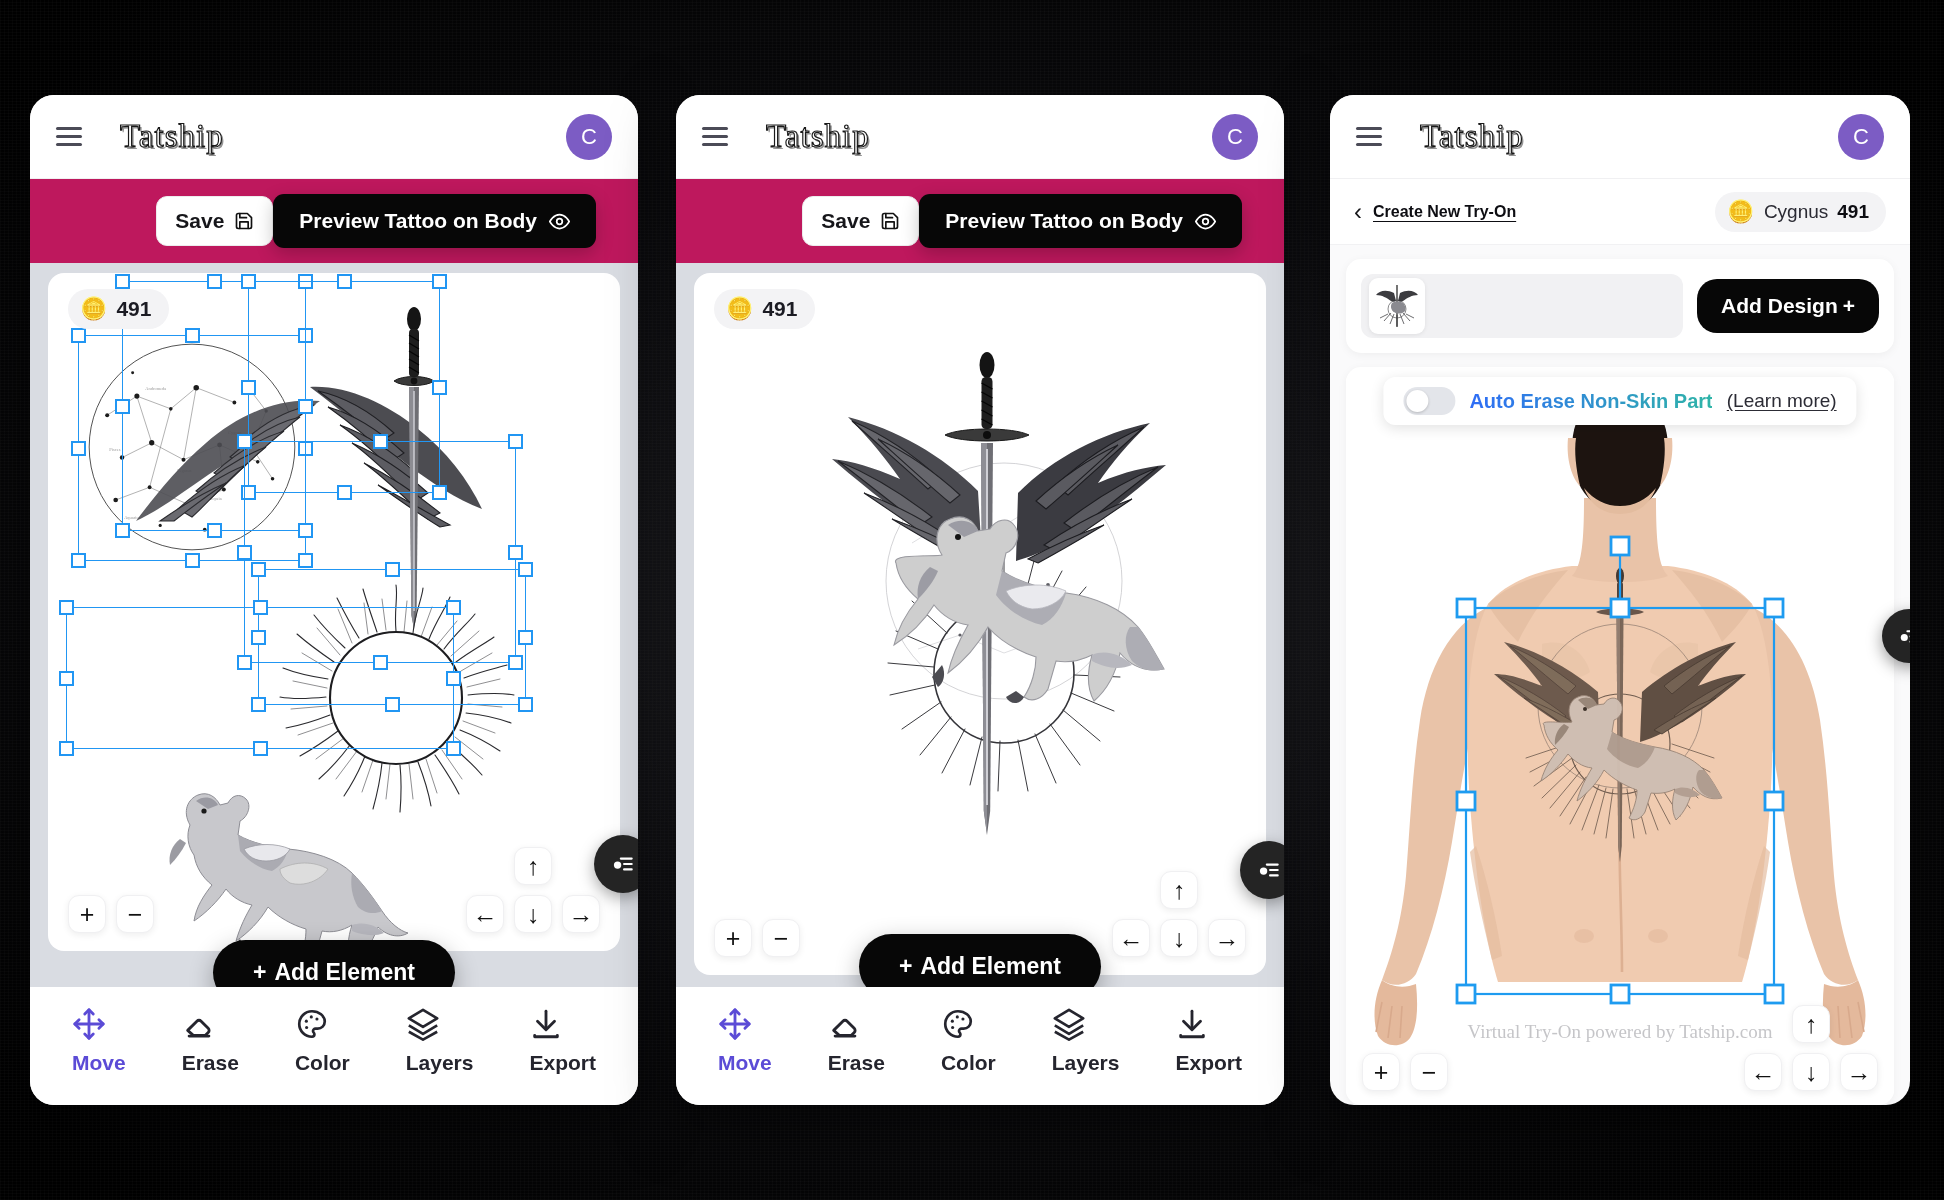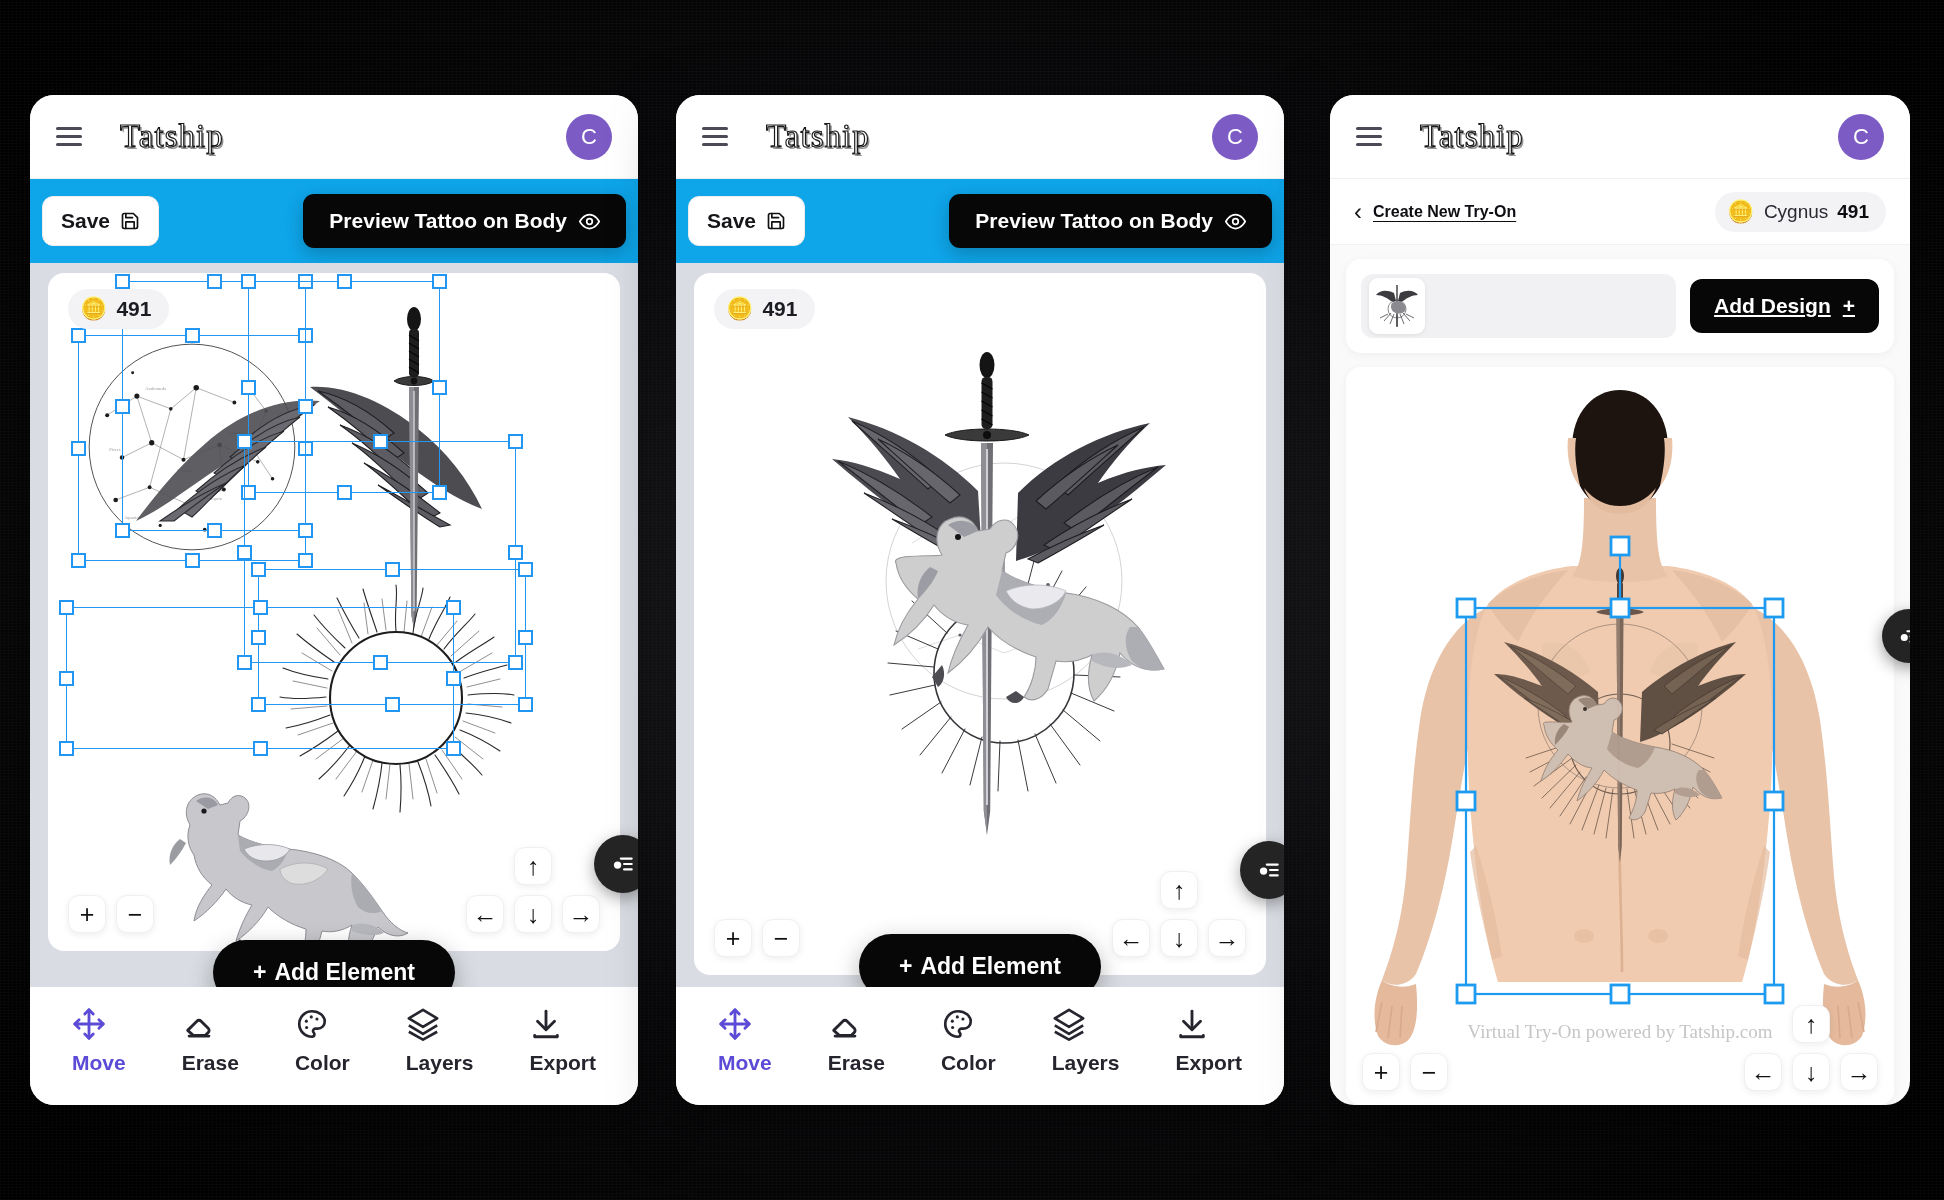--- a/index.html
+++ b/index.html
@@ -80,23 +80,23 @@
     background: #7c5cc4;
     color: #fff;
     display: flex; align-items: center; justify-content: center;
     font-size: 22px; font-weight: 400;
     cursor: pointer;
   }
 
   
   .action-bar {
     height: 84px;
-    background: #0ea5e9;
-    display: flex; align-items: center; justify-content: space-between;
-    padding: 0 12px;
+    background: #be185d;
+    display: flex; align-items: center; justify-content: flex-end;
+    padding: 0 42px;
     flex: none;
   }
   .btn-save {
     display: inline-flex; align-items: center; gap: 10px;
     background: #fff;
     border: 1.5px solid #ececed;
     border-radius: 11px;
     padding: 12px 18px;
     font-size: 21px; font-weight: 700; color: #16161a;
     cursor: pointer;
@@ -266,26 +266,25 @@
     width: 56px; height: 56px;
     background: #fff;
     border-radius: 9px;
     overflow: hidden;
     display: flex; align-items: center; justify-content: center;
     cursor: pointer;
     box-shadow: 0 1px 4px rgba(0,0,0,.08);
   }
   .btn-add-design {
     background: #070707; color: #fff;
-    border: none; border-radius: 12px;
+    border: none; border-radius: 20px;
     padding: 15px 24px;
     font-size: 21px; font-weight: 700;
-    display: inline-flex; align-items: center; gap: 12px;
+    display: inline-flex; align-items: center; gap: 5px;
     cursor: pointer;
-    text-decoration: underline;
   }
 
   .tryon-stage {
     flex: 1;
     margin: 14px 16px 0 16px;
     background: #fff;
     border-radius: 15px;
     position: relative;
     overflow: hidden;
     box-shadow: 0 2px 10px rgba(0,0,0,.05);
@@ -985,20 +984,25 @@
       </div>
     </div>
     <button class="btn-add-design">
       <span>Add Design</span>
       <span>+</span>
     </button>
   </div>
 
   <div class="tryon-stage">
 
+    <div class="erase-bar">
+      <div class="toggle"></div>
+      <span class="erase-label">Auto Erase Non-Skin Part</span>
+      <span class="learn-more">(Learn more)</span>
+    </div>
 
     <svg style="position:absolute;left:0;top:0;width:100%;height:100%;" viewBox="0 0 548 720" preserveAspectRatio="xMidYMid meet">
       <rect width="548" height="720" fill="#fff"></rect>
 
       <path d="M140 232 C104 250 82 292 74 344 C66 398 64 452 60 500 C56 544 46 578 36 604 C46 612 62 610 70 598 C86 560 98 514 106 466 C114 418 120 372 132 332Z" fill="#e9c3a8"></path>
       <path d="M408 232 C444 250 466 292 474 344 C482 398 484 452 488 500 C492 544 502 578 512 604 C502 612 486 610 478 598 C462 560 450 514 442 466 C434 418 428 372 416 332Z" fill="#e9c3a8"></path>
 
       <path d="M36 604 C28 622 26 644 32 660 C40 672 56 672 64 662 C72 650 72 628 70 608 C60 612 46 612 36 604Z" fill="#e4b99c"></path>
       <path d="M512 604 C520 622 522 644 516 660 C508 672 492 672 484 662 C476 650 476 628 478 608 C488 612 502 612 512 604Z" fill="#e4b99c"></path>
       <g stroke="#d8a98c" stroke-width="1.6" fill="none">

